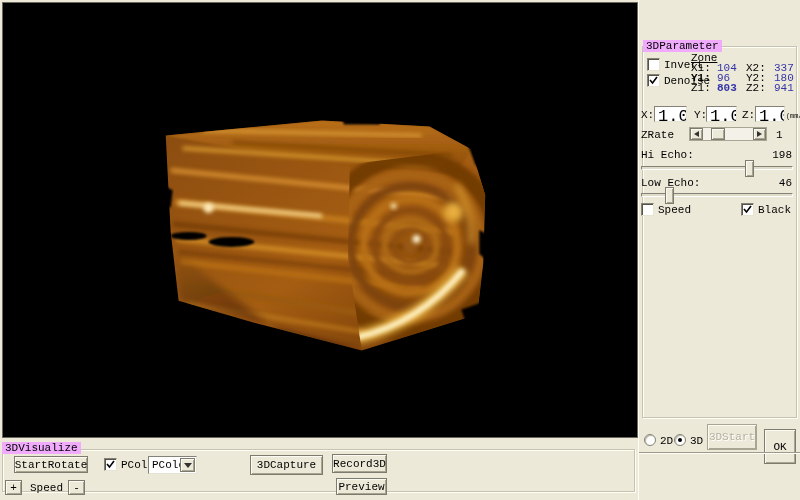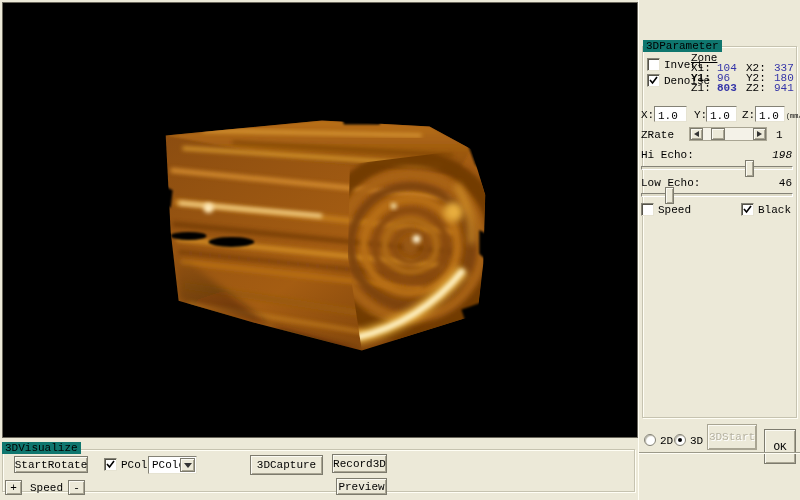--- a/index.html
+++ b/index.html
@@ -10,21 +10,21 @@
   .viewport{position:absolute;left:2px;top:2px;width:636px;height:436px;background:#000;
             border:1px solid #6a675c;box-sizing:border-box;}
   .viewport svg{display:block;width:100%;height:100%;}
 
   
   .rpanel{position:absolute;left:638px;top:0;width:162px;height:500px;background:#ece9d8;
           border-left:1px solid #fffef5;box-sizing:border-box;}
   .rpanel .sep{position:absolute;left:0;right:0;top:452px;height:0;
                border-top:1px solid #9c9a8a;border-bottom:1px solid #fffef5;}
   .groupbox{position:absolute;border:1px solid #c6c3b0;box-shadow:1px 1px 0 #fffef5, inset 1px 1px 0 #fffef5;}
-  .grouplabel{position:absolute;background:#0f766e;padding:0 3px;white-space:nowrap;z-index:2;}
+  .grouplabel{position:absolute;background:#f0abfc;padding:0 3px;white-space:nowrap;z-index:2;}
 
   
   .bpanel{position:absolute;left:0;top:438px;width:638px;height:62px;background:#ece9d8;}
 
   .lbl{position:absolute;white-space:nowrap;line-height:12px;}
   .val-blue{color:#3434a8;}
 
   .btn{position:absolute;background:#ece9d8;border:1px solid #7d7b6e;
        box-shadow:inset 1px 1px 0 #fbfaf3, inset -1px -1px 0 #a9a593;
        display:flex;align-items:center;justify-content:center;
@@ -35,21 +35,21 @@
             border:1px solid;border-color:#848276 #e6e3d2 #e6e3d2 #848276;
             box-shadow:inset 1px 1px 0 #555349;}
   .checkbox svg{position:absolute;left:1px;top:1px;}
 
   .radio{position:absolute;width:12px;height:12px;border-radius:50%;background:#fff;box-sizing:border-box;
          border:1px solid #848276;box-shadow:inset 1px 1px 1px #b9b6a8;}
   .radio .dot{position:absolute;left:3px;top:3px;width:4px;height:4px;border-radius:50%;background:#000;}
 
   .tinput{position:absolute;height:16px;background:#fff;box-sizing:border-box;
           border:1px solid;border-color:#848276 #e6e3d2 #e6e3d2 #848276;
-          font-family:inherit;font-size:11px;padding:4px 0 0 3px;color:#000;}
+          font-family:inherit;font-size:17px;padding:4px 0 0 3px;color:#000;}
 
   
   .slider-track{position:absolute;height:4px;box-sizing:border-box;background:#dedbc8;
                 border:1px solid;border-color:#848276 #fff #fff #848276;}
   .slider-thumb{position:absolute;width:9px;height:17px;background:#ece9d8;box-sizing:border-box;
                 border:1px solid #7d7b6e;box-shadow:inset 1px 1px 0 #fbfaf3, inset -1px -1px 0 #a9a593;}
 
   
   .scrollbar{position:absolute;width:78px;height:14px;background:#f4f2e8;box-sizing:border-box;
              border:1px solid #a9a593;}
@@ -217,21 +217,21 @@
           <span class="tri-l"></span>
         </span>
       <span class="sb-thumb" style="left: 21px;"></span>
       <span class="sb-btn sb-right">
           <span class="tri-r"></span>
         </span>
     </div>
     <span class="lbl" style="left:137px;top:129px;">1</span>
 
     <span class="lbl" style="left:2px;top:149px;">Hi Echo:</span>
-    <span class="lbl" style="right:8px;top:149px;font-style:italic;">198</span>
+    <span class="lbl" style="right:8px;top:149px;">198</span>
     <div class="slider-track" style="left:2px;top:166px;width:152px;"></div>
     <span class="slider-thumb" style="top: 160px; left: 106px;"></span>
 
     <span class="lbl" style="left:2px;top:177px;">Low Echo:</span>
     <span class="lbl" style="right:8px;top:177px;">46</span>
     <div class="slider-track" style="left:2px;top:193px;width:152px;"></div>
     <span class="slider-thumb" style="top: 187px; left: 26px;"></span>
 
     <span class="checkbox" style="left:2px;top:203px;">
       

